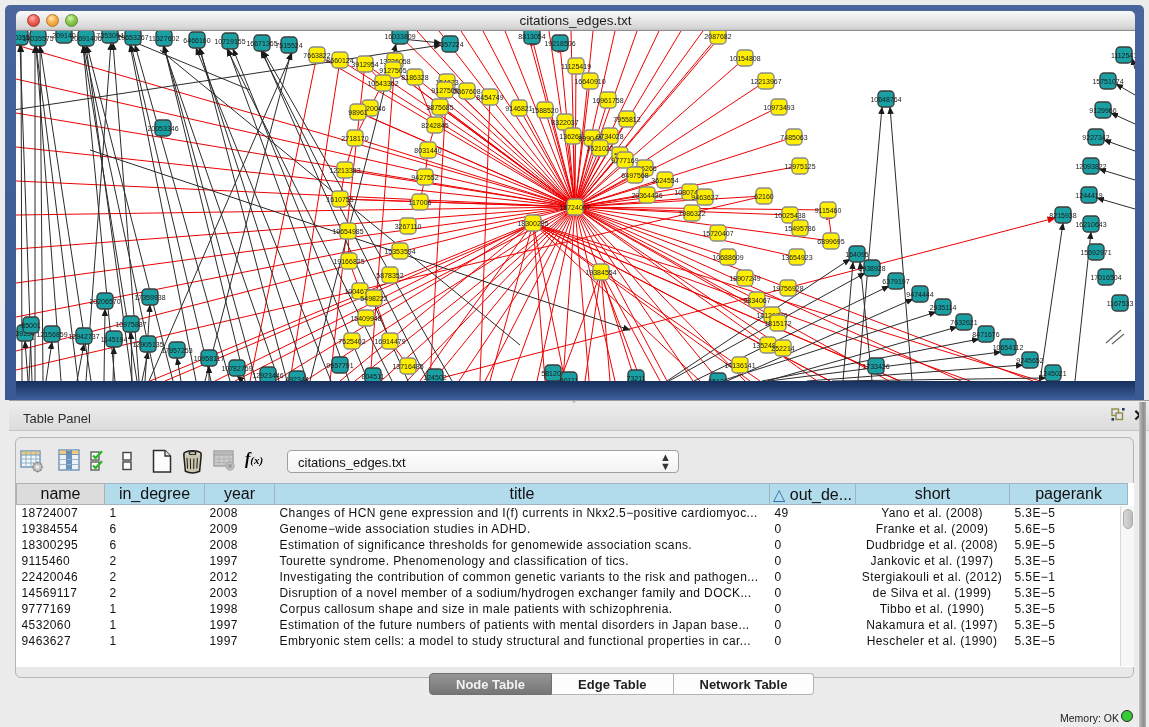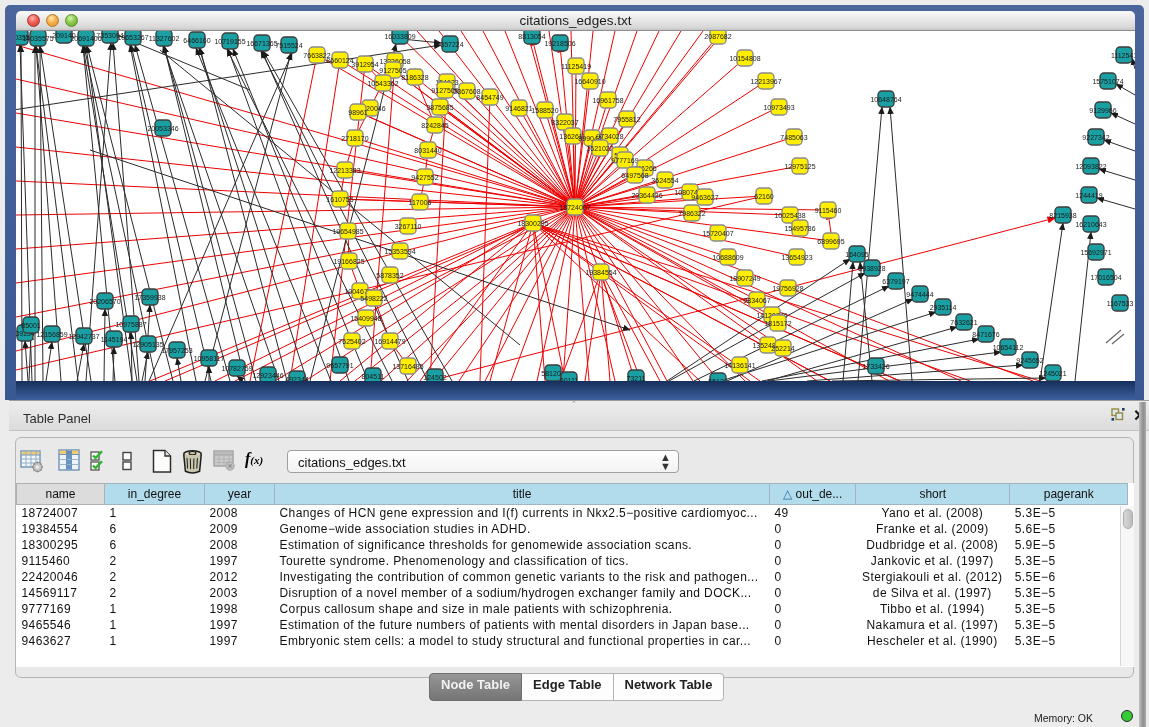--- a/index.html
+++ b/index.html
@@ -17,31 +17,31 @@
 #tptitle{left:9px;top:0;width:1149px;height:31px;background:linear-gradient(#ededed,#dcdcdc);border-top:1px solid #9c9c9c;border-bottom:1px solid #c4c4c4;position:absolute}
 #tptitle .t{position:absolute;left:14px;top:10px;font-size:13px;color:#2e2e2e}
 #xbtn{position:absolute;left:1124px;top:5px;font-size:16px;font-weight:bold;color:#1a1a1a}
 #flbtn{position:absolute;left:1102px;top:6px;width:14px;height:14px}
 #whitepanel{left:15px;top:37px;width:1119px;height:241px;background:#e9e9e9;border:1px solid #b5b5b5;border-radius:6px;position:absolute}
 #tablebg{position:absolute;left:16px;top:83px;width:1118px;height:184px;background:#fff}
 .ddl{position:absolute;left:287px;top:50px;width:392px;height:23px;background:linear-gradient(#fff,#f2f2f2);border:1px solid #9f9f9f;border-radius:4px}
 .ddl .t{position:absolute;left:10px;top:4px;font-size:13px;color:#111}
 .ddl .a{position:absolute;right:7px;top:2px;font-size:11px;color:#333;line-height:9px}
 table.grid{position:absolute;left:16px;top:83px;border-collapse:collapse;table-layout:fixed;font-size:12px;color:#111}
-table.grid th{background:#b2dbeb;border:1px solid #9fb6c2;font-weight:normal;font-size:12px;height:21px;padding:0 13px;overflow:hidden;white-space:nowrap}
+table.grid th{background:#b2dbeb;border:1px solid #9fb6c2;font-weight:normal;font-size:16px;height:21px;padding:0 3px;overflow:hidden;white-space:nowrap}
 table.grid td.sh{text-align:center;padding-left:4px}
 table.grid th.g{background:#dcdcdc;border-color:#b0b0b0}
 table.grid td{height:16px;padding:0 5px;letter-spacing:0.4px;overflow:hidden;white-space:nowrap;border:none}
 #scrtrack{position:absolute;left:1120px;top:106px;width:14px;height:160px;background:#f7f7f7;border-left:1px solid #d8d8d8}
 #scrthumb{position:absolute;left:2px;top:3px;width:10px;height:20px;background:linear-gradient(90deg,#d8d8d8,#bdbdbd);border:1px solid #aaa;border-radius:6px}
 #tabs{position:absolute;left:429px;top:273px;height:22px;display:flex;font-size:13px;font-weight:bold}
-#tabs .tab{height:28px;line-height:21px;padding:0 11px;background:#fdfdfd;border:1px solid #b3b3b3;border-left:none;color:#222}
+#tabs .tab{height:22px;line-height:21px;padding:0 26px;background:#fdfdfd;border:1px solid #b3b3b3;border-left:none;color:#222}
 #tabs .tab.sel{background:linear-gradient(#969696,#757575);color:#f2f2f2;border:1px solid #6f6f6f;border-radius:4px 0 0 4px}
 #tabs .tab.last{border-radius:0 4px 4px 0}
-#mem{position:absolute;left:1034px;top:312px;font-size:10.5px;color:#222}
+#mem{position:absolute;left:1060px;top:312px;font-size:10.5px;color:#222}
 #memdot{position:absolute;left:1121px;top:310px;width:12px;height:12px;border-radius:50%;background:#35cb35;border:1px solid #2a2a2a}
 #redge{position:absolute;left:1139px;top:2px;width:7px;height:325px;background:linear-gradient(90deg,#c2c2c2,#8e8e8e 60%,#aaa)}
 .ic{position:absolute;top:49px}
 </style></head><body>
 <div id="gwin"></div>
 <div id="titlebar">
     <span class="tl" id="tlr"></span>
     <span class="tl" id="tly"></span>
     <span class="tl" id="tlg"></span>
     <div class="t">citations_edges.txt</div>
@@ -685,42 +685,42 @@
           <td class="sh">Jankovic et al. (1997)</td>
           <td>5.3E−5</td>
         </tr>
   <tr>
           <td>22420046</td>
           <td>2</td>
           <td>2012</td>
           <td>Investigating the contribution of common genetic variants to the risk and pathogen...</td>
           <td>0</td>
           <td class="sh">Stergiakouli et al. (2012)</td>
-          <td>5.5E−6</td>
+          <td>5.5E−1</td>
         </tr>
   <tr>
           <td>14569117</td>
           <td>2</td>
           <td>2003</td>
           <td>Disruption of a novel member of a sodium/hydrogen exchanger family and DOCK...</td>
           <td>0</td>
-          <td class="sh">de Silva et al. (1997)</td>
+          <td class="sh">de Silva et al. (1999)</td>
           <td>5.3E−5</td>
         </tr>
   <tr>
           <td>9777169</td>
           <td>1</td>
           <td>1998</td>
           <td>Corpus callosum shape and size in male patients with schizophrenia.</td>
           <td>0</td>
-          <td class="sh">Tibbo et al. (1994)</td>
+          <td class="sh">Tibbo et al. (1990)</td>
           <td>5.3E−5</td>
         </tr>
   <tr>
-          <td>9465546</td>
+          <td>4532060</td>
           <td>1</td>
           <td>1997</td>
           <td>Estimation of the future numbers of patients with mental disorders in Japan base...</td>
           <td>0</td>
           <td class="sh">Nakamura et al. (1997)</td>
           <td>5.3E−5</td>
         </tr>
   <tr>
           <td>9463627</td>
           <td>1</td>

